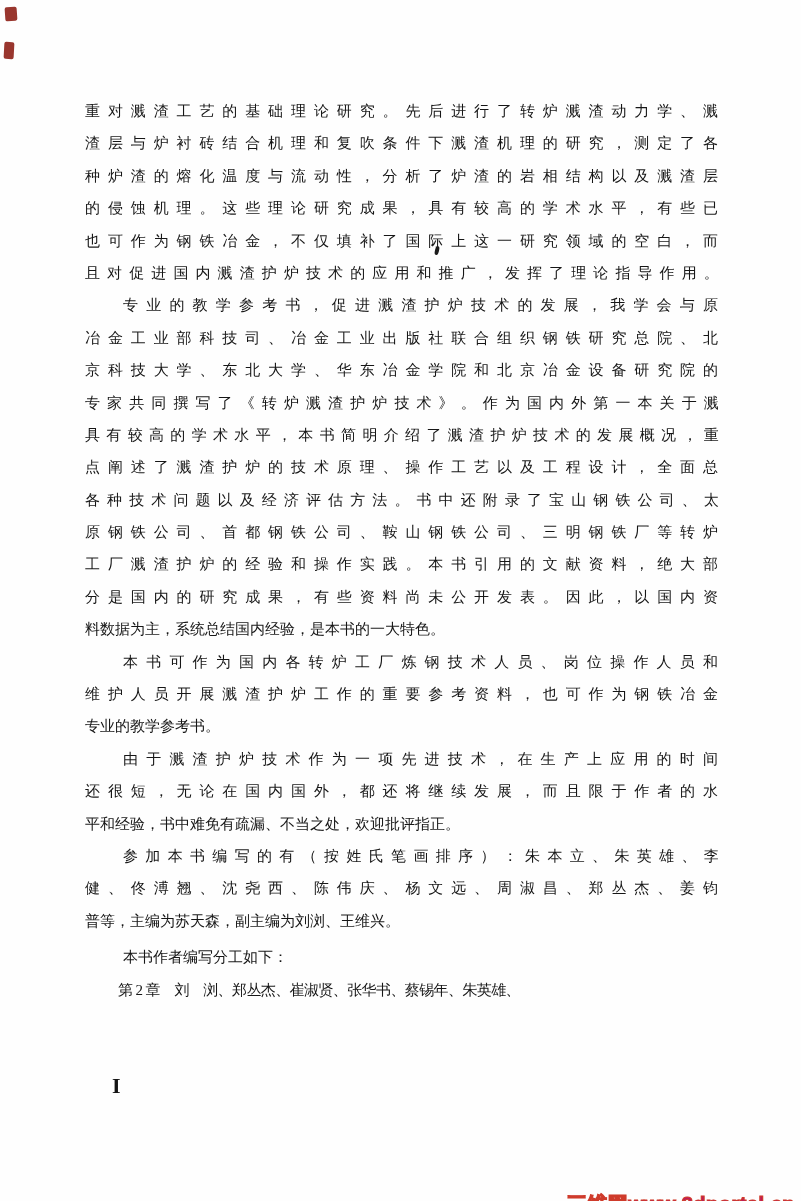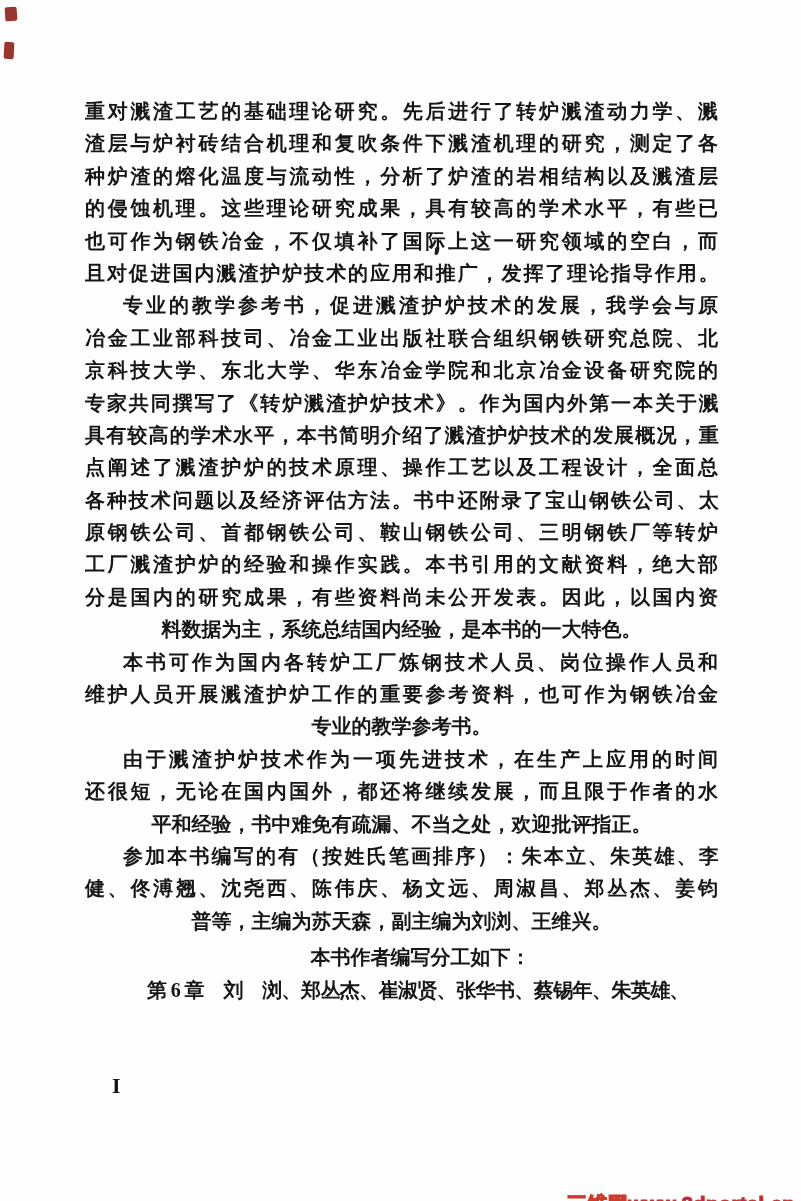--- a/index.html
+++ b/index.html
@@ -4,34 +4,34 @@
 <style>
   html,body{margin:0;padding:0;}
   body{
     width:801px;height:1201px;position:relative;overflow:hidden;
     background:#ffffff;
     font-family:"Liberation Serif","DejaVu Serif",serif;
   }
   .page{position:absolute;inset:0;background:#fefefe;}
   .textblock{
     position:absolute;left:85px;top:95px;width:633px;
-    color:#161616;font-weight:700;font-size:20px;
+    color:#161616;font-weight:400;font-size:15px;
   }
   .line{
     height:32.4px;line-height:32.4px;
     letter-spacing:0;
   }
   .line.justify{
     text-align:justify;
     text-align-last:justify;
     text-justify:inter-character;
     white-space:normal;
   }
   .line.plain{
-    text-align:center;white-space:pre;
+    text-align:left;white-space:pre;
   }
   .line.indent{text-indent:38px;}
   .line.chapter{text-indent:33px;letter-spacing:-0.6px;}
   .line.tight{letter-spacing:-0.8px;}
   .line.gap{margin-top:4px;}
   .page-marker{
     position:absolute;left:112px;top:1074px;
     font-size:22px;font-weight:700;color:#141414;line-height:24px;
   }
   .watermark{
@@ -80,21 +80,21 @@
       <div class="line justify indent">本书可作为国内各转炉工厂炼钢技术人员、岗位操作人员和</div>
       <div class="line justify">维护人员开展溅渣护炉工作的重要参考资料，也可作为钢铁冶金</div>
       <div class="line plain">专业的教学参考书。</div>
       <div class="line justify indent">由于溅渣护炉技术作为一项先进技术，在生产上应用的时间</div>
       <div class="line justify">还很短，无论在国内国外，都还将继续发展，而且限于作者的水</div>
       <div class="line plain">平和经验，书中难免有疏漏、不当之处，欢迎批评指正。</div>
       <div class="line justify indent tight">参加本书编写的有（按姓氏笔画排序）：朱本立、朱英雄、李</div>
       <div class="line justify">健、佟溥翘、沈尧西、陈伟庆、杨文远、周淑昌、郑丛杰、姜钧</div>
       <div class="line plain">普等，主编为苏天森，副主编为刘浏、王维兴。</div>
       <div class="line plain indent gap">本书作者编写分工如下：</div>
-      <div class="line plain chapter">第 6 章　刘　浏、郑丛杰、崔淑贤、张华书、蔡锡年、朱英雄、</div>
+      <div class="line plain chapter">第 2 章　刘　浏、郑丛杰、崔淑贤、张华书、蔡锡年、朱英雄、</div>
     </div>
 
   <div class="ink-speck"></div>
 
   <div class="page-marker">I</div>
 
   <div class="watermark">三维网www.3dportal.cn</div>
 </div>
 
 </body></html>

